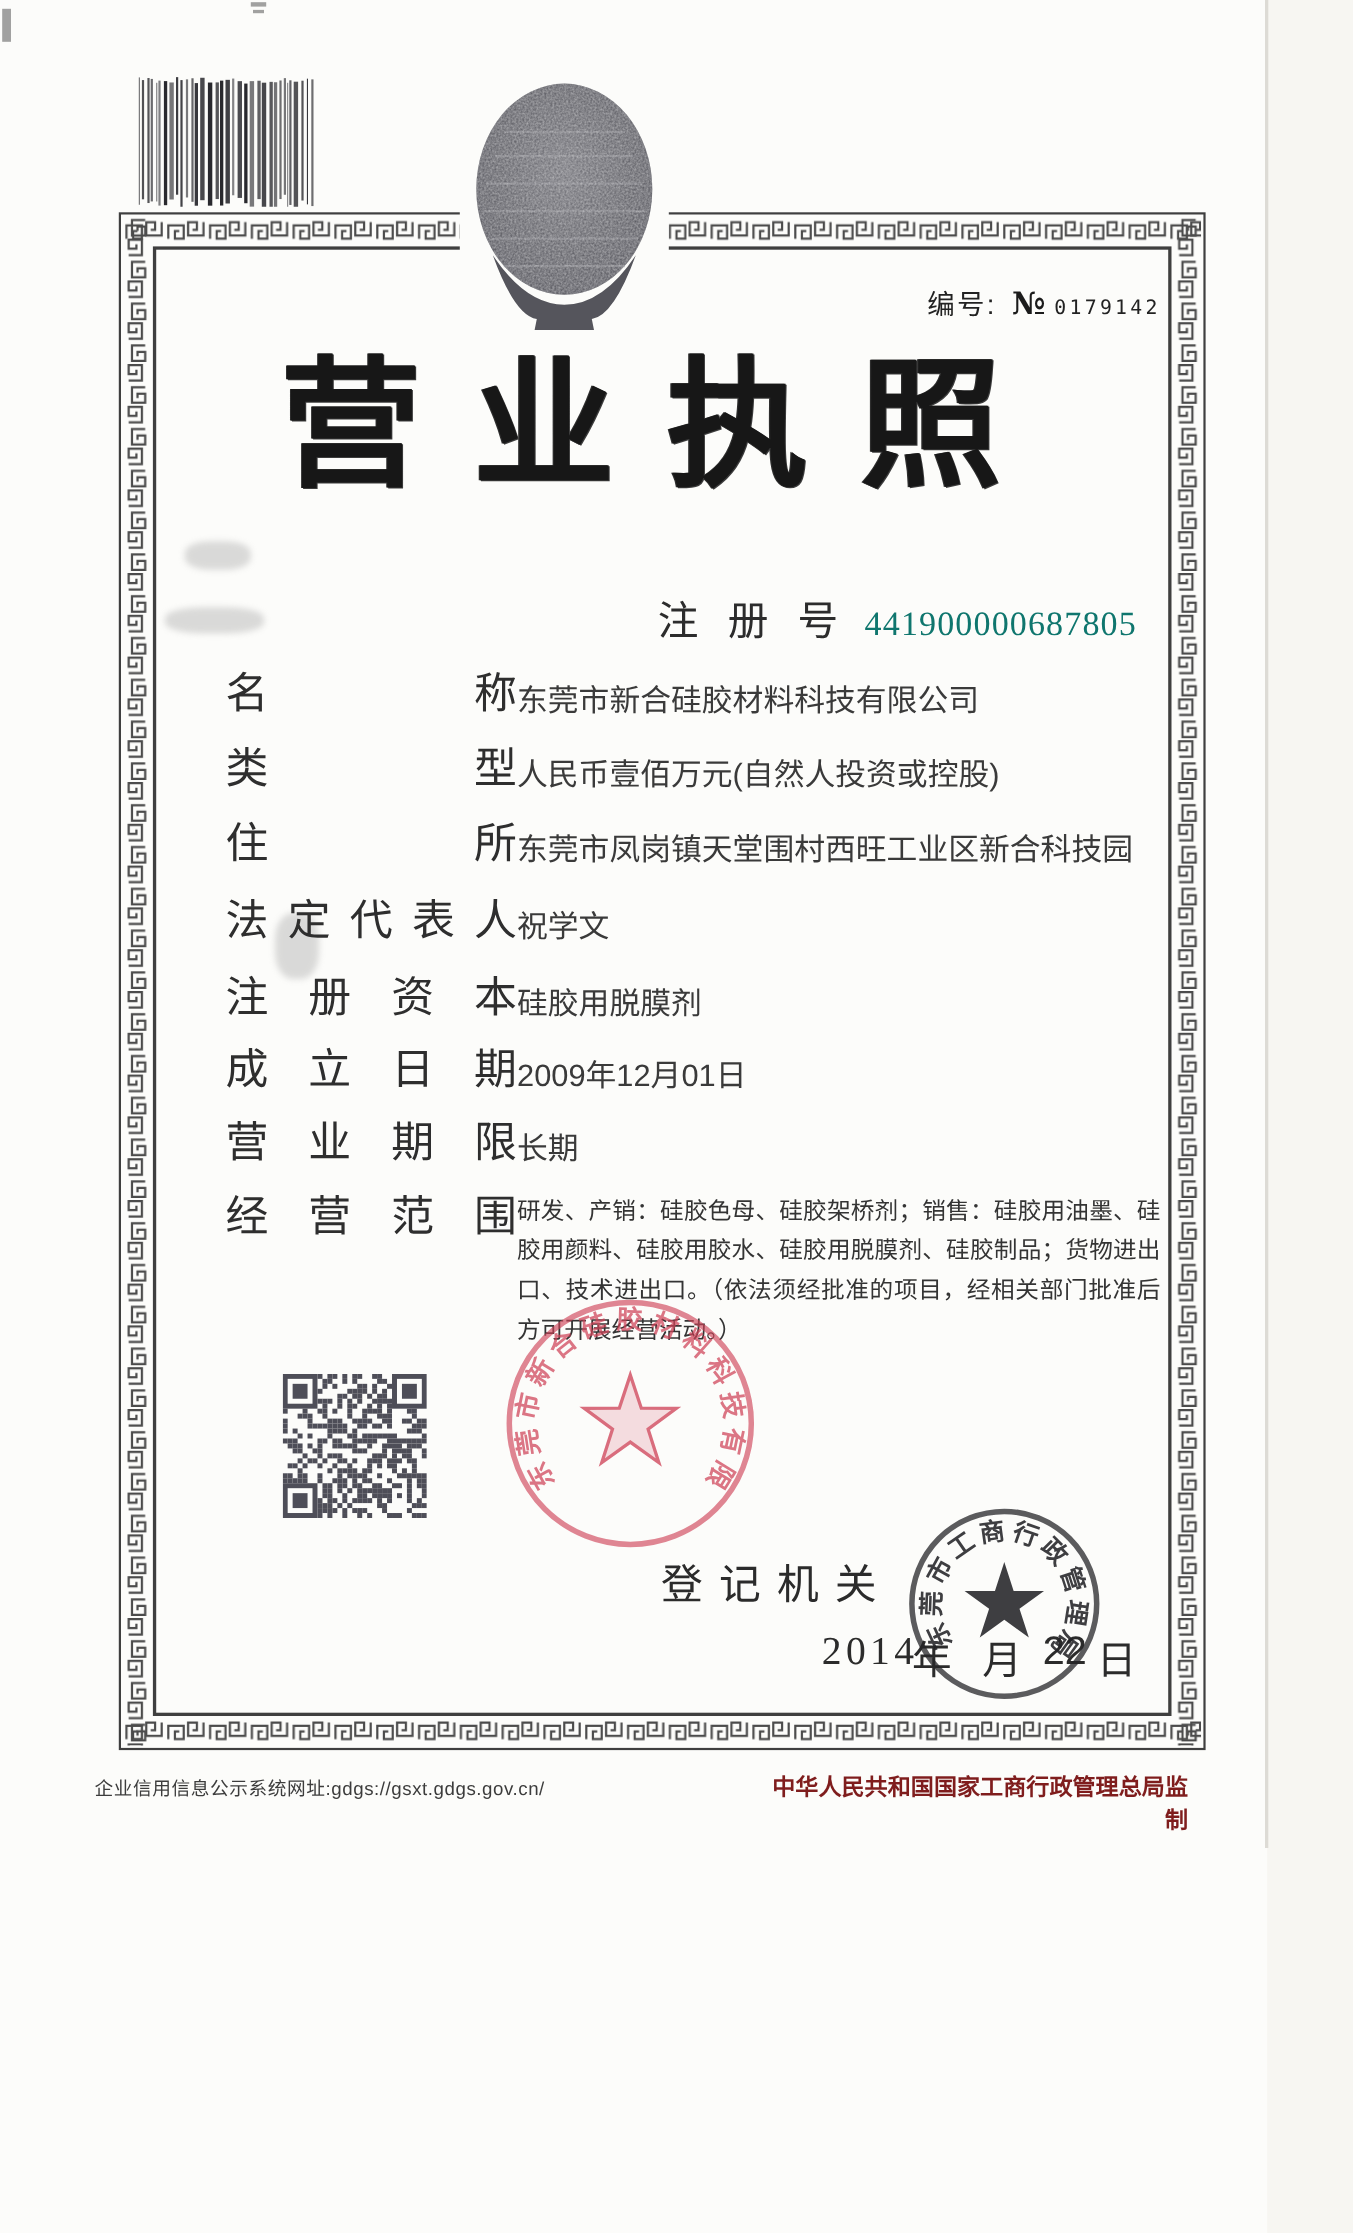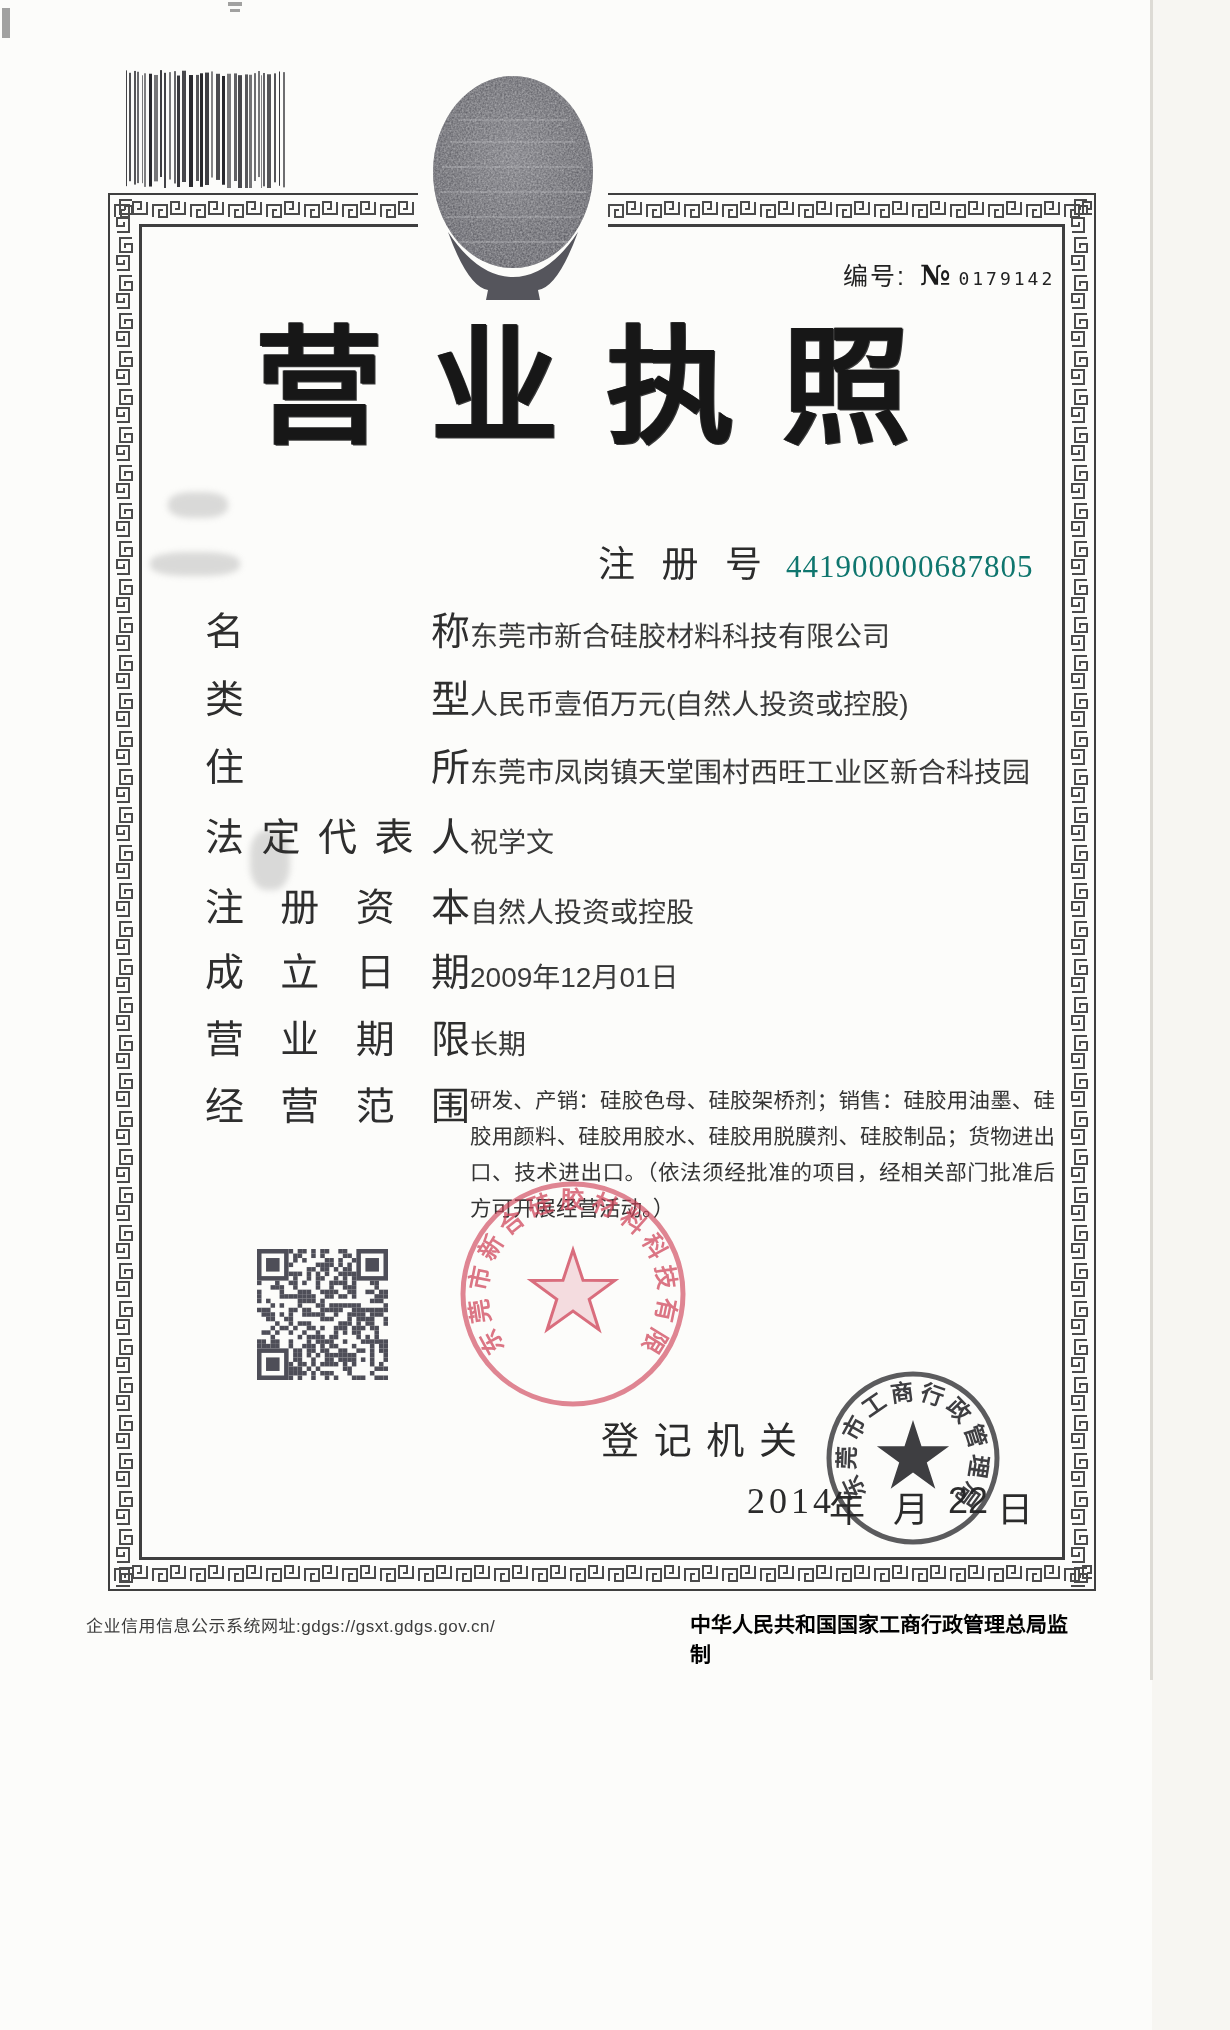--- a/index.html
+++ b/index.html
@@ -43,21 +43,21 @@
           font-size:38px;color:#2b2b2b;z-index:3;}
   .datel{position:absolute;left:0;top:1480px;width:1162px;height:48px;z-index:3;font-size:36px;color:#2b2b2b;}
   .datel span{position:absolute;top:0;}
   .datel .y{left:747px;font-family:"Liberation Serif",serif;letter-spacing:4px;}
   .datel .yu{left:829px;}
   .datel .mu{left:893px;}
   .datel .dd{left:948px;font-family:Liberation Sans, sans-serif;}
   .datel .du{left:997px;}
   
   .footer-left{position:absolute;left:86px;top:1612px;font-size:17px;color:#3c3c3c;letter-spacing:.5px;z-index:3;}
-  .footer-right{position:absolute;left:690px;top:1608px;width:390px;font-size:21px;font-weight:bold;color:#000000;z-index:3;}
+  .footer-right{position:absolute;left:690px;top:1608px;width:390px;text-align:right;font-size:21px;font-weight:bold;color:#7f1d1d;z-index:3;}
   
   .speck{position:absolute;background:#555;opacity:.55;z-index:6;}
   .smudge{position:absolute;background:#9a9a9a;filter:blur(3px);opacity:.35;z-index:2;border-radius:40%;}
 </style>
 </head>
 <body>
 
 <div class="page"></div>
 <div class="page-edge"></div>
 
@@ -205,21 +205,21 @@
       </div>
       <div class="fvalue">祝学文</div>
     </div>
     <div class="frow" style="top: 888px;">
       <div class="flabel">
         <span>注</span>
         <span>册</span>
         <span>资</span>
         <span>本</span>
       </div>
-      <div class="fvalue">自然人投资或控股</div>
+      <div class="fvalue">硅胶用脱膜剂</div>
     </div>
     <div class="frow" style="top: 953px;">
       <div class="flabel">
         <span>成</span>
         <span>立</span>
         <span>日</span>
         <span>期</span>
       </div>
       <div class="fvalue">2009年12月01日</div>
     </div>

